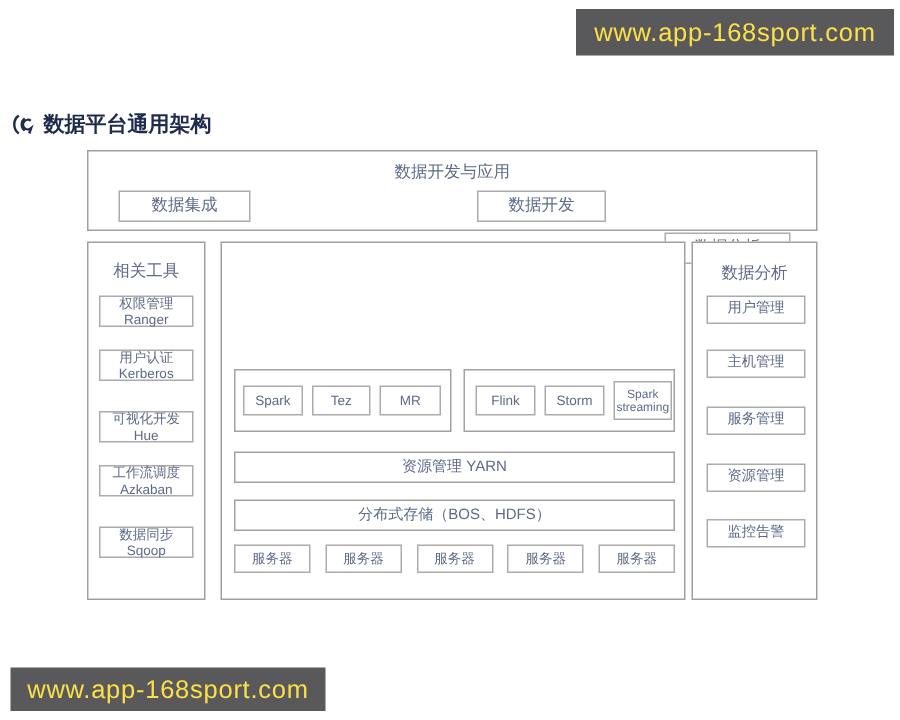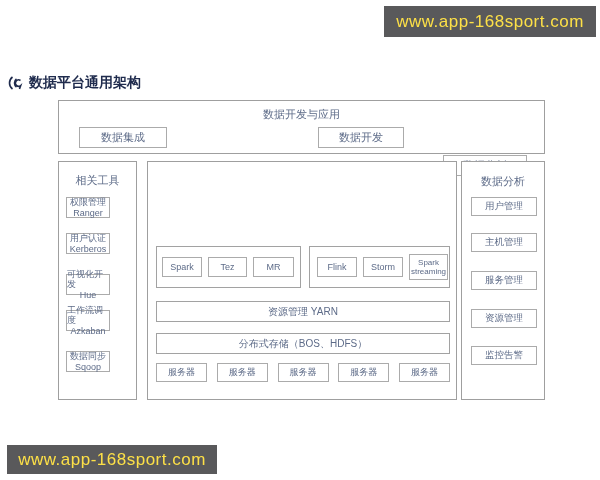--- a/index.html
+++ b/index.html
@@ -34,21 +34,21 @@
   #sec-top{left:58px;top:100px;width:487px;height:54px;}
   #sec-top .sec-label{top:6px;font-size:11px;}
   .tbox{font-size:11px;height:21px;top:26px;}
   #tbox-0{left:20px;width:88px;}
   #tbox-1{left:142px;width:87px;}
   #tbox-2{left:259px;width:86px;}
   #tbox-3{left:384px;top:22px;width:84px;height:21px;margin-top:32px;}
   
   #sec-left{left:58px;top:161px;width:79px;height:239px;}
   #sec-left .sec-label{top:11px;font-size:11px;}
-  .lbox{left:7px;width:44px;height:21px;font-size:9px;}
+  .lbox{left:7px;width:63px;height:21px;font-size:9px;}
   #lbox-0{top:35px;} #lbox-1{top:71px;} #lbox-2{top:112px;} #lbox-3{top:148px;} #lbox-4{top:189px;}
   
   #sec-right{left:461px;top:161px;width:84px;height:239px;}
   #sec-right .sec-label{top:12px;font-size:11px;}
   .rbox{left:9px;width:66px;height:19px;font-size:9.5px;}
   #rbox-0{top:35px;} #rbox-1{top:71px;} #rbox-2{top:109px;} #rbox-3{top:147px;} #rbox-4{top:184px;}
   
   #sec-center{left:147px;top:161px;width:310px;height:239px;}
   #warehouse{position:absolute;left:8px;top:21px;width:294px;height:49px;border:1px solid #a2a2a2;box-sizing:border-box;}
   #warehouse .sec-label{top:4px;font-size:10px;}

